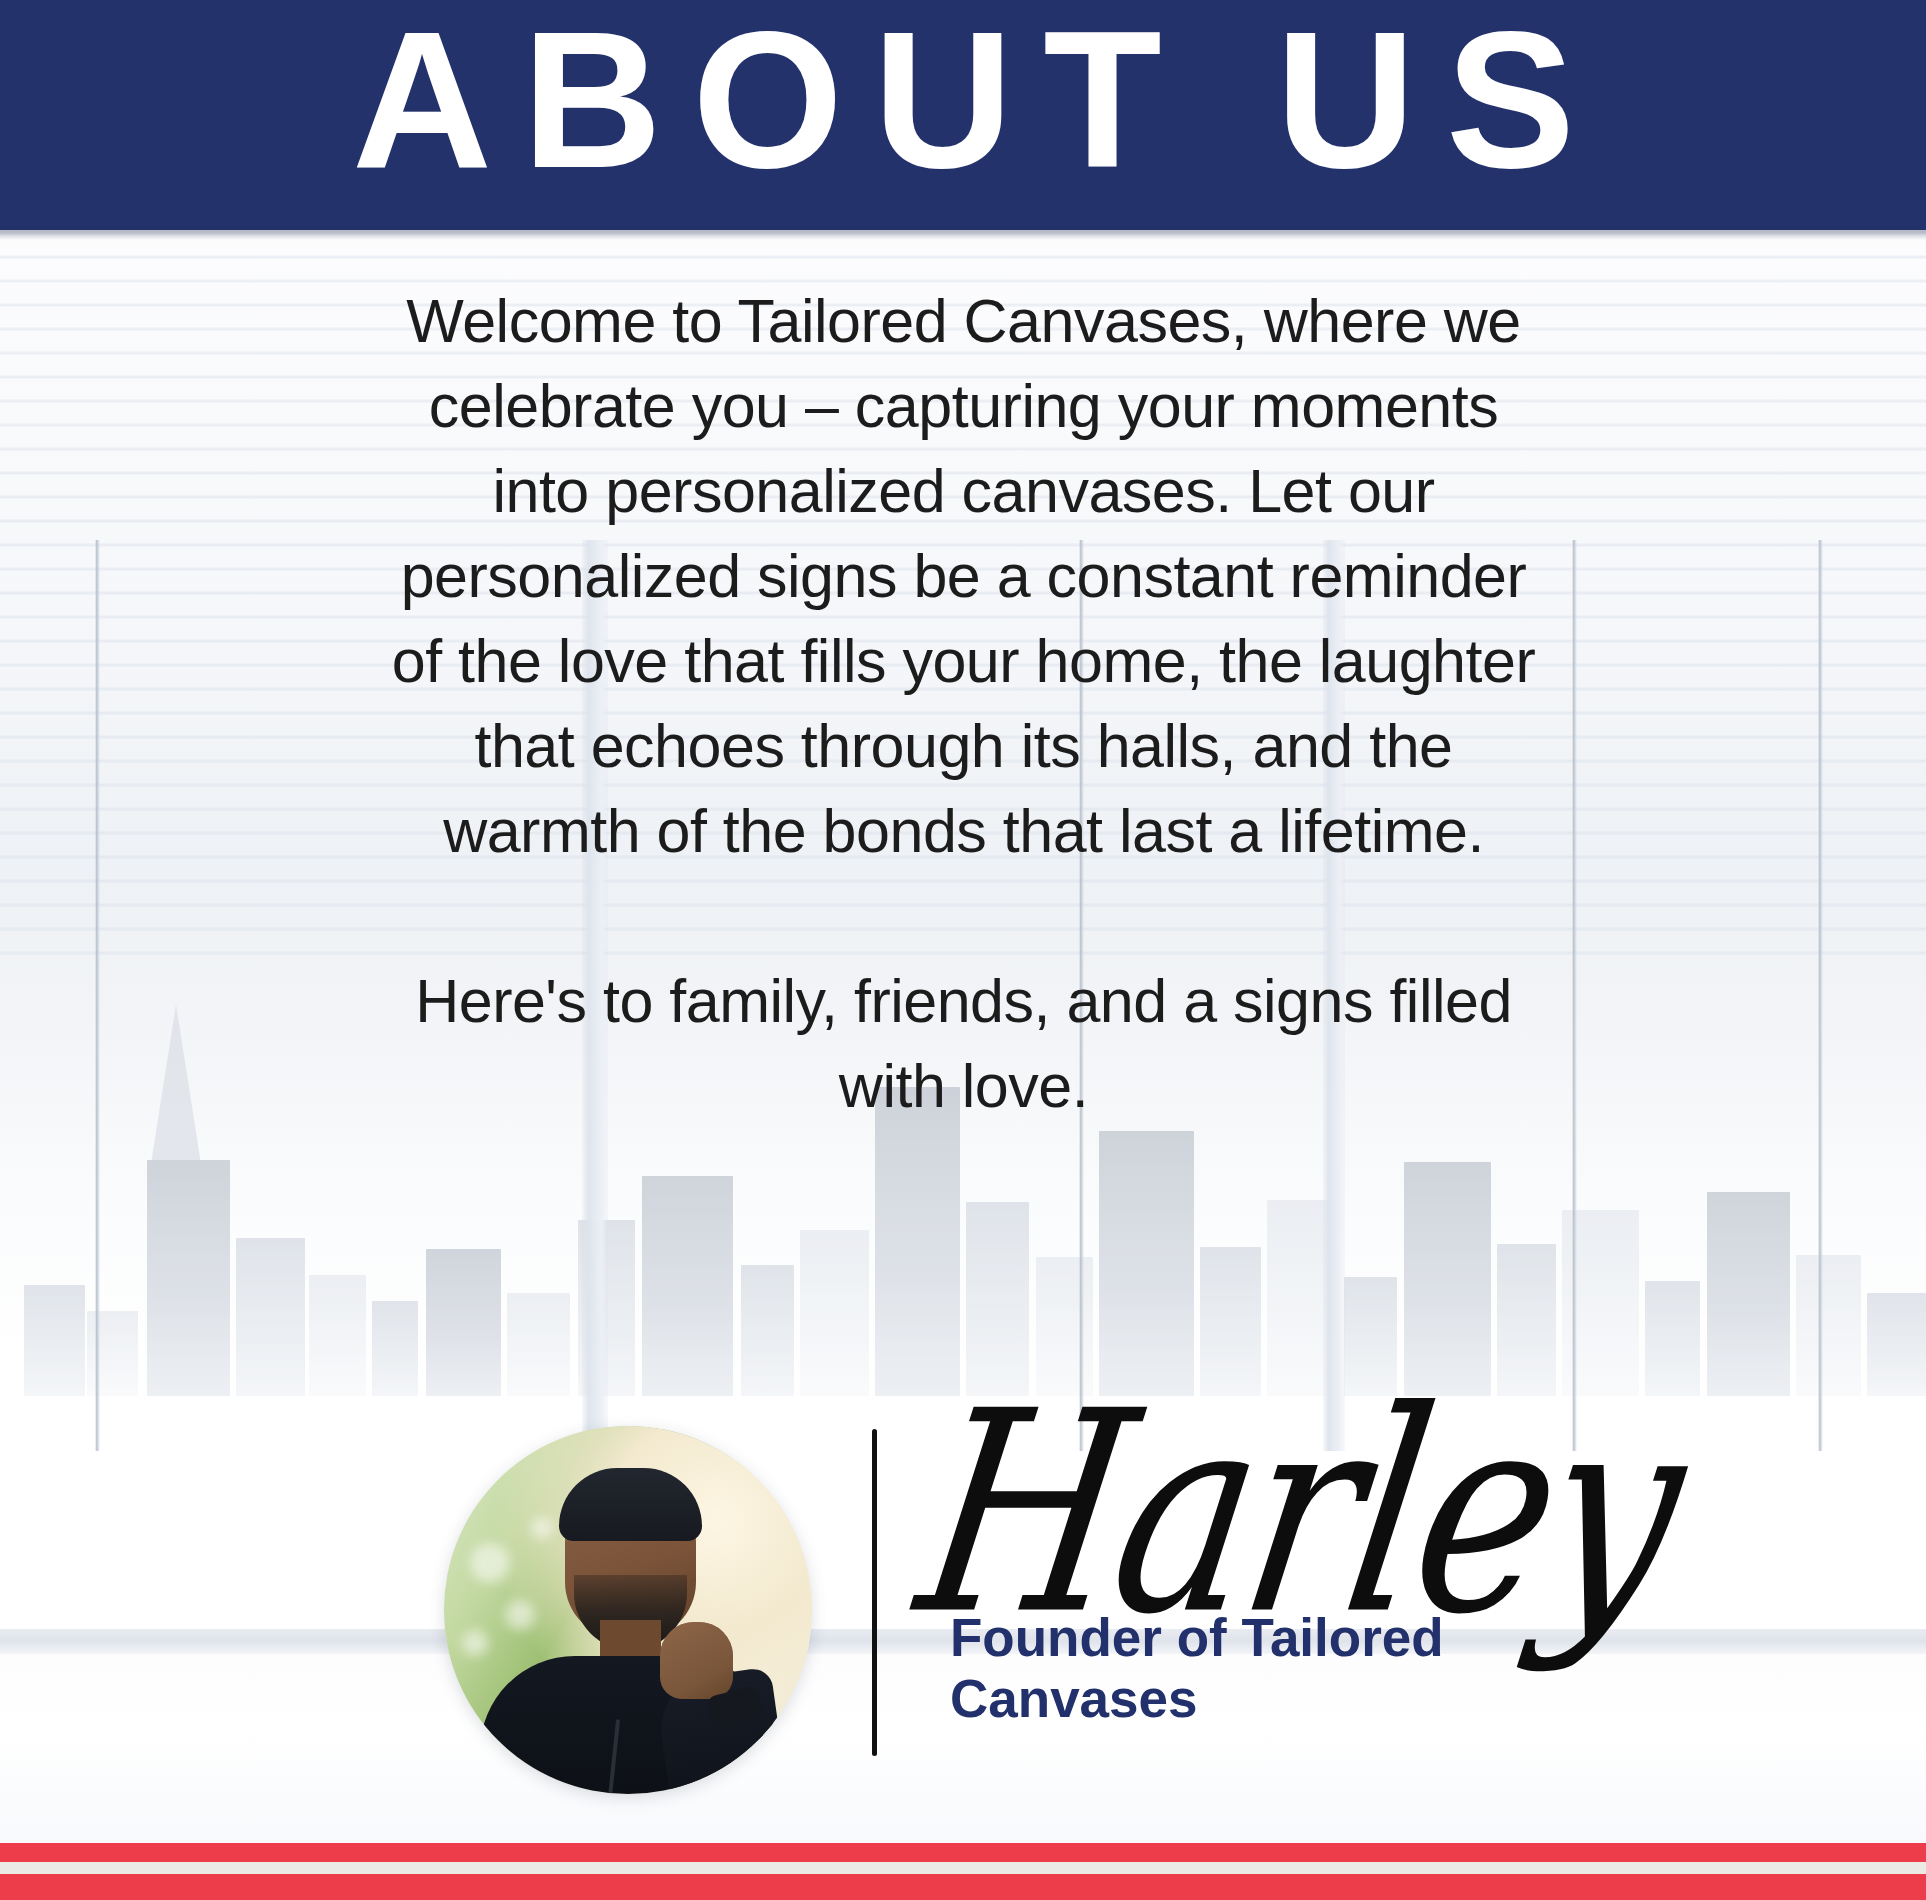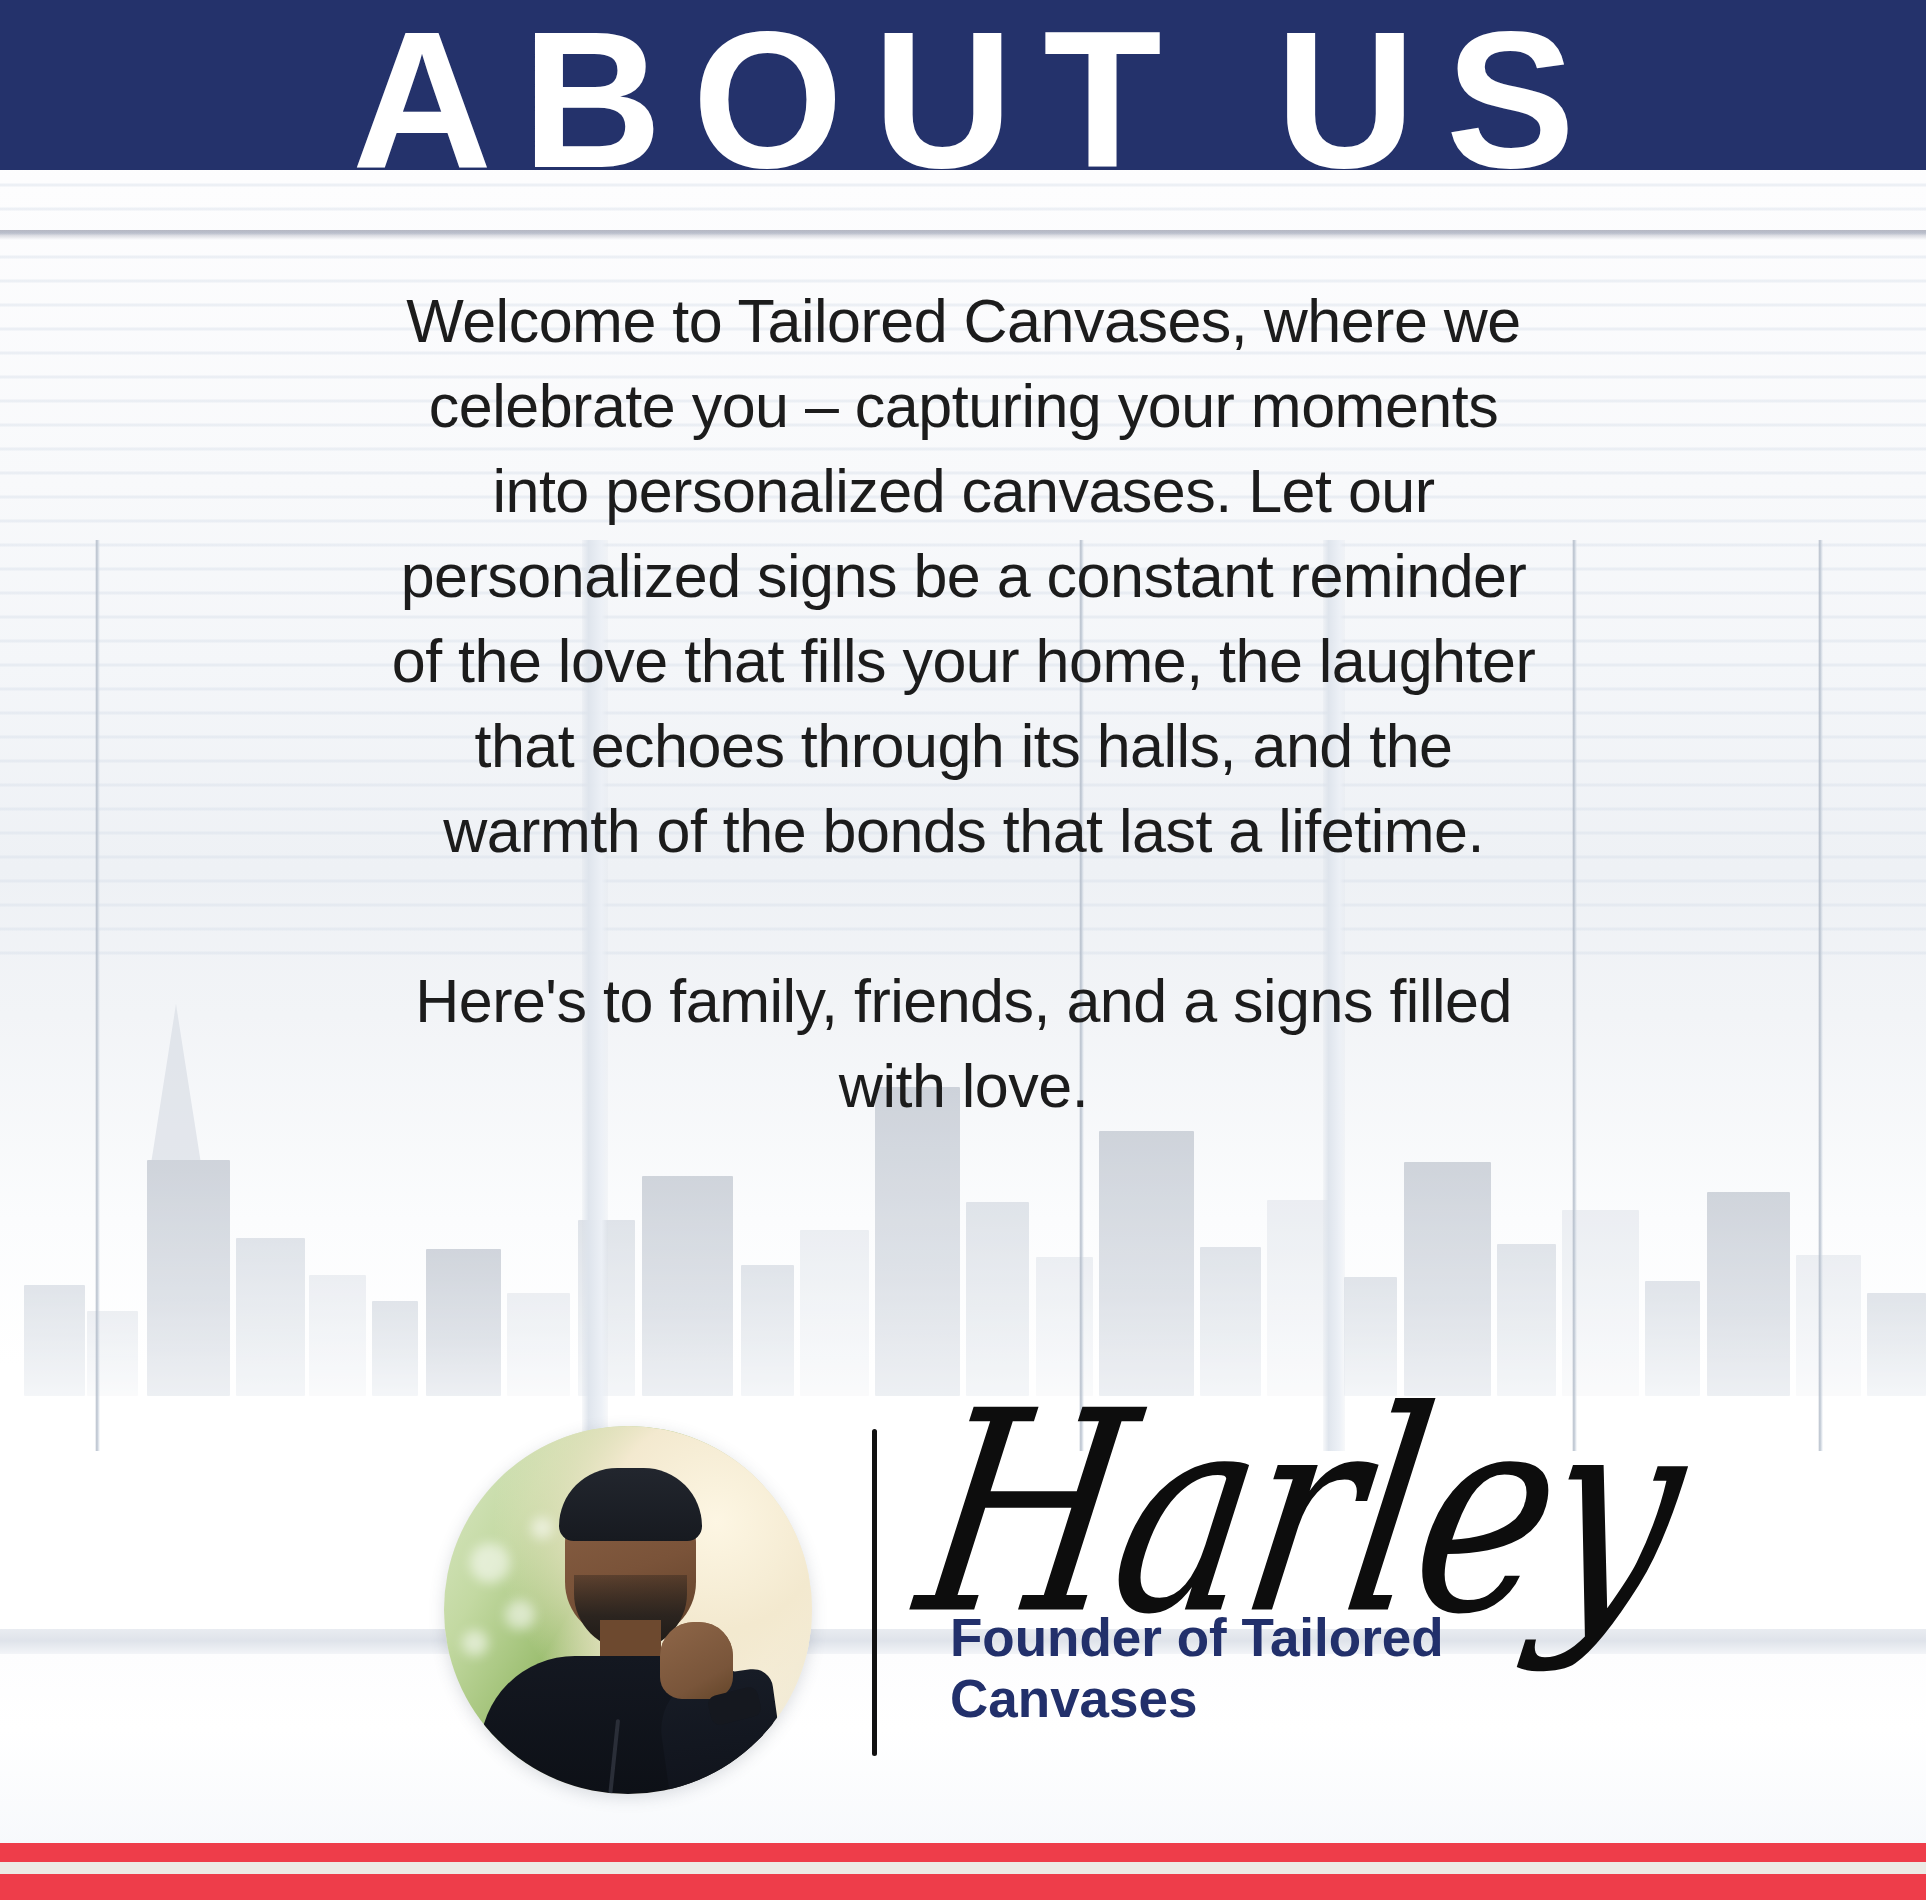--- a/index.html
+++ b/index.html
@@ -120,21 +120,21 @@
     width: 1927px;
     height: 192px;
     background: linear-gradient(to bottom, #fdfdfe 0%, #ffffff 40%, #f7f9fc 100%);
   }
 
   
   .banner {
     position: absolute;
     left: 0; top: 0;
     width: 1927px;
-    height: 170px;
+    height: 230px;
     background: #24326B;
     overflow: hidden;
   }
   .banner-title {
     position: absolute;
     left: 0;
     top: -22px;
     width: 1927px;
     text-align: center;
     color: #ffffff;

